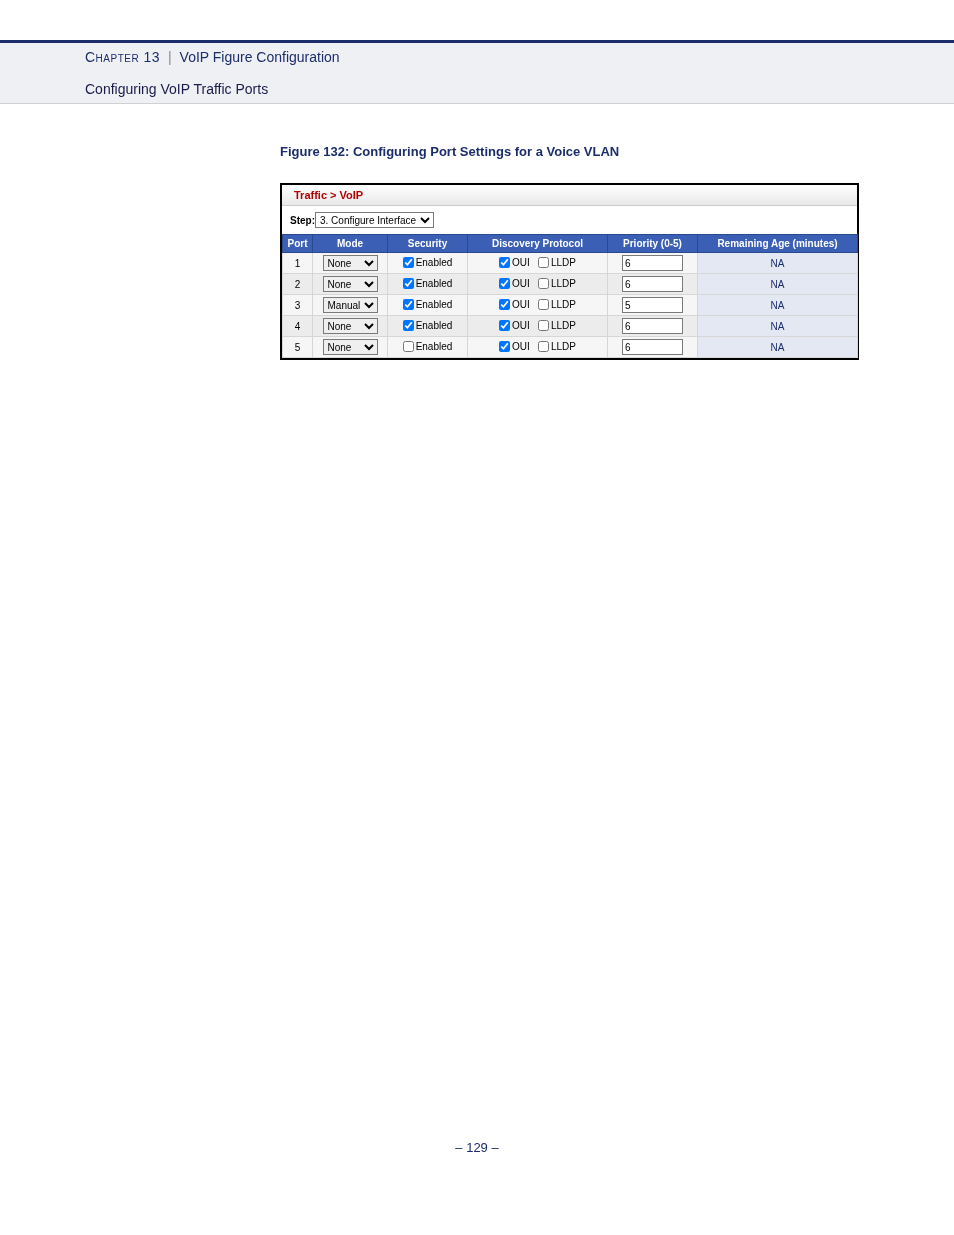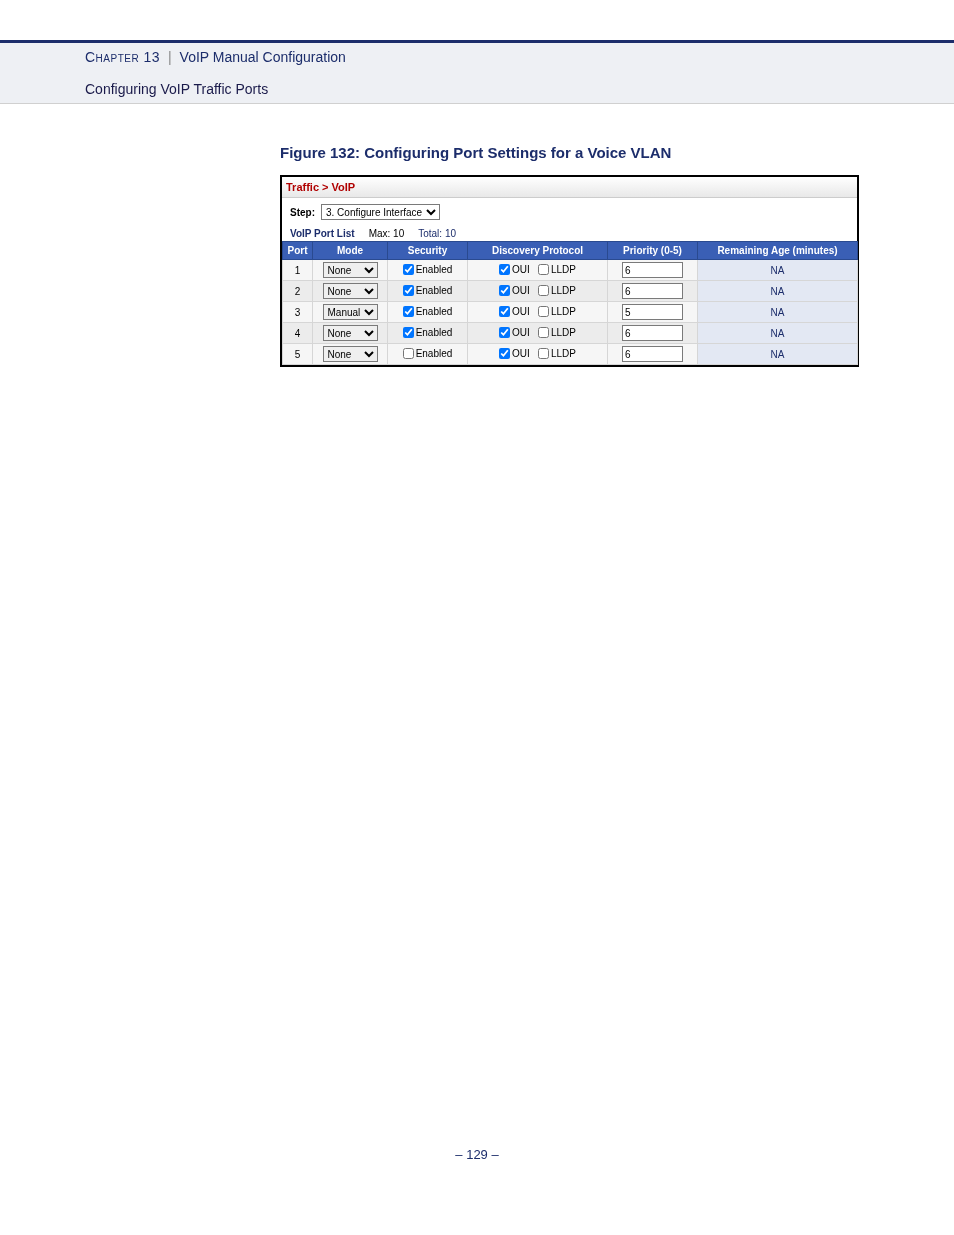--- a/index.html
+++ b/index.html
@@ -34,45 +34,44 @@
   .header-line2 {
     font-size: 14px;
     color: #1a1a4a;
     margin-top: 16px;
   }
   .content {
     padding: 40px 85px 0 280px;
   }
   .figure-caption {
     font-weight: bold;
-    font-size: 15px;
+    font-size: 13px;
     color: #1c2d6b;
-    margin-bottom: 14px;
+    margin-bottom: 24px;
   }
   .app-window {
     border: 2px solid #000;
     font-family: Tahoma, Arial, sans-serif;
     font-size: 10px;
     color: #000;
     background: #fff;
     width: 575px;
   }
   .breadcrumb {
-    padding: 4px 4px;
+    padding: 4px 12px;
     font-weight: bold;
     font-size: 11px;
     color: #b00000;
     background: linear-gradient(#ffffff, #e8e8e8);
     border-bottom: 1px solid #ccc;
   }
   .step-row {
     padding: 6px 8px;
     display: flex;
     align-items: center;
-    gap: 6px;
   }
   .step-row label { font-weight: bold; }
   .step-select {
     font-size: 10px;
     height: 16px;
     border: 1px solid #7a7a7a;
     background: #fff;
   }
   .list-label-row {
     padding: 2px 8px;
@@ -143,44 +142,39 @@
 </style>
 </head>
 <body>
 
 <div class="top-bar"></div>
 
 <div class="header-band">
   <div class="header-line1">
     <span class="chapter-smallcaps">Chapter 13</span>
     <span class="header-sep">|</span>
-    <span class="header-title">VoIP Manual Configuration</span>
+    <span class="header-title">VoIP Figure Configuration</span>
   </div>
   <div class="header-line2">Configuring VoIP Traffic Ports</div>
 </div>
 
 <div class="content">
 
   <div class="figure-caption">Figure 132:  Configuring Port Settings for a Voice VLAN</div>
 
   <div class="app-window">
     <div class="breadcrumb">Traffic &gt; VoIP</div>
 
     <div class="step-row">
       <label>Step:</label>
       <select class="step-select">
         <option>3. Configure Interface</option>
       </select>
     </div>
 
-    <div class="list-label-row">
-      <span class="bold">VoIP Port List</span>
-      <span>Max: 10</span>
-      <span class="total">Total: 10</span>
-    </div>
 
     <table class="port-table">
       <colgroup>
         <col class="col-port">
           <col class="col-mode">
           <col class="col-sec">
         <col class="col-disc">
           <col class="col-prio">
           <col class="col-rem">
       </colgroup>

